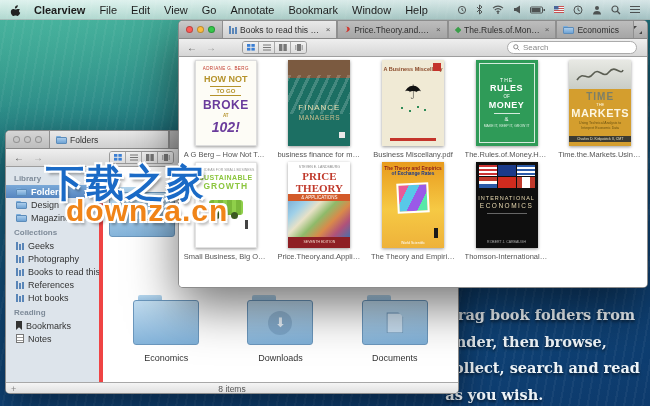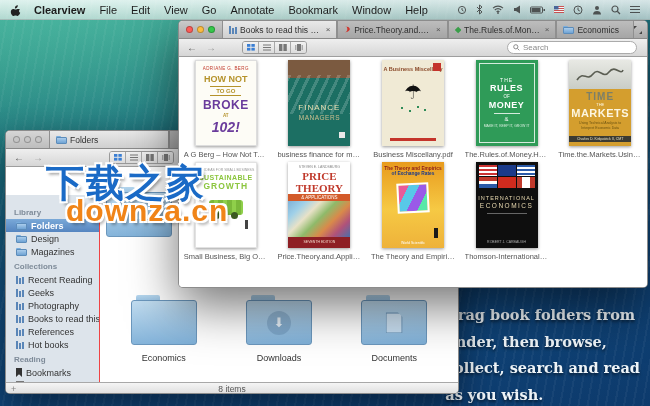--- a/index.html
+++ b/index.html
@@ -142,22 +142,22 @@
   .fl-ca{background:linear-gradient(90deg,#c0392b 0 28%,#fff 28% 72%,#c0392b 72% 100%);}
   .cv-intl .i1{margin-top:7px;font-size:5.5px;color:#e8d9b0;letter-spacing:1px;}
   .cv-intl .i2{font-size:6.5px;color:#e8d9b0;letter-spacing:1.5px;margin-top:1px;}
   .cv-intl .rule{width:40px;height:1px;background:#666;margin-top:4px;}
   .cv-intl .auth{position:absolute;bottom:4px;left:0;right:0;font-size:3.5px;color:#aaa;}
   
   #back-window{left:5px;top:130px;width:452px;height:262px;z-index:10;
     box-shadow:0 12px 34px rgba(0,0,0,.45);}
   #back-window .tabbar{background:linear-gradient(#d6d6d6,#bdbdbd);}
   #back-window .body{display:flex;height:215px;}
-  .sidebar{width:93px;flex:none;background:#dde4eb;border-right:1px solid #ef4444;
-    font-size:9px;color:#333;padding-top:9px;overflow:hidden;margin-top:28px;}
+  .sidebar{width:93px;flex:none;background:#dde4eb;border-right:4px solid #ef4444;
+    font-size:9px;color:#333;padding-top:3px;overflow:hidden;}
   .sb-header{font-size:8px;font-weight:bold;color:#7e8b99;padding:4px 0 2px 8px;}
   .sb-item{display:flex;align-items:center;gap:4px;height:13px;padding-left:10px;white-space:nowrap;}
   .sb-item.selected{background:linear-gradient(#7aa9d8,#5585c0);color:#fff;font-weight:bold;}
   .bm-icon{width:6px;height:9px;background:#333;clip-path:polygon(0 0,100% 0,100% 100%,50% 70%,0 100%);flex:none;}
   .note-icon{width:8px;height:9px;background:#fff;border:1px solid #777;box-sizing:border-box;flex:none;
     background-image:linear-gradient(#999 1px,transparent 1px);background-size:100% 3px;background-position:0 2px;}
   #back-window .content{flex:1;position:relative;background:#fff;overflow:hidden;}
   .statusbar{height:12px;background:linear-gradient(#f5f5f5,#dcdcdc);border-top:1px solid #a8a8a8;
     display:flex;align-items:center;justify-content:center;font-size:8.5px;color:#555;position:relative;}
   .statusbar .plus{position:absolute;left:5px;color:#888;font-size:9px;}
@@ -349,28 +349,20 @@
             <span class="mini-folder"></span>
             <span>Magazines</span>
           </div>
         <div class="sb-header">Collections</div>
         <div class="sb-item">
             <span class="mini-books">
               <i style="height:8px"></i>
               <i style="height:6px"></i>
               <i style="height:7px"></i>
             </span>
-            <span>Recent Reading</span>
-          </div>
-        <div class="sb-item">
-            <span class="mini-books">
-              <i style="height:8px"></i>
-              <i style="height:6px"></i>
-              <i style="height:7px"></i>
-            </span>
             <span>Geeks</span>
           </div>
         <div class="sb-item">
             <span class="mini-books">
               <i style="height:8px"></i>
               <i style="height:6px"></i>
               <i style="height:7px"></i>
             </span>
             <span>Photography</span>
           </div>

